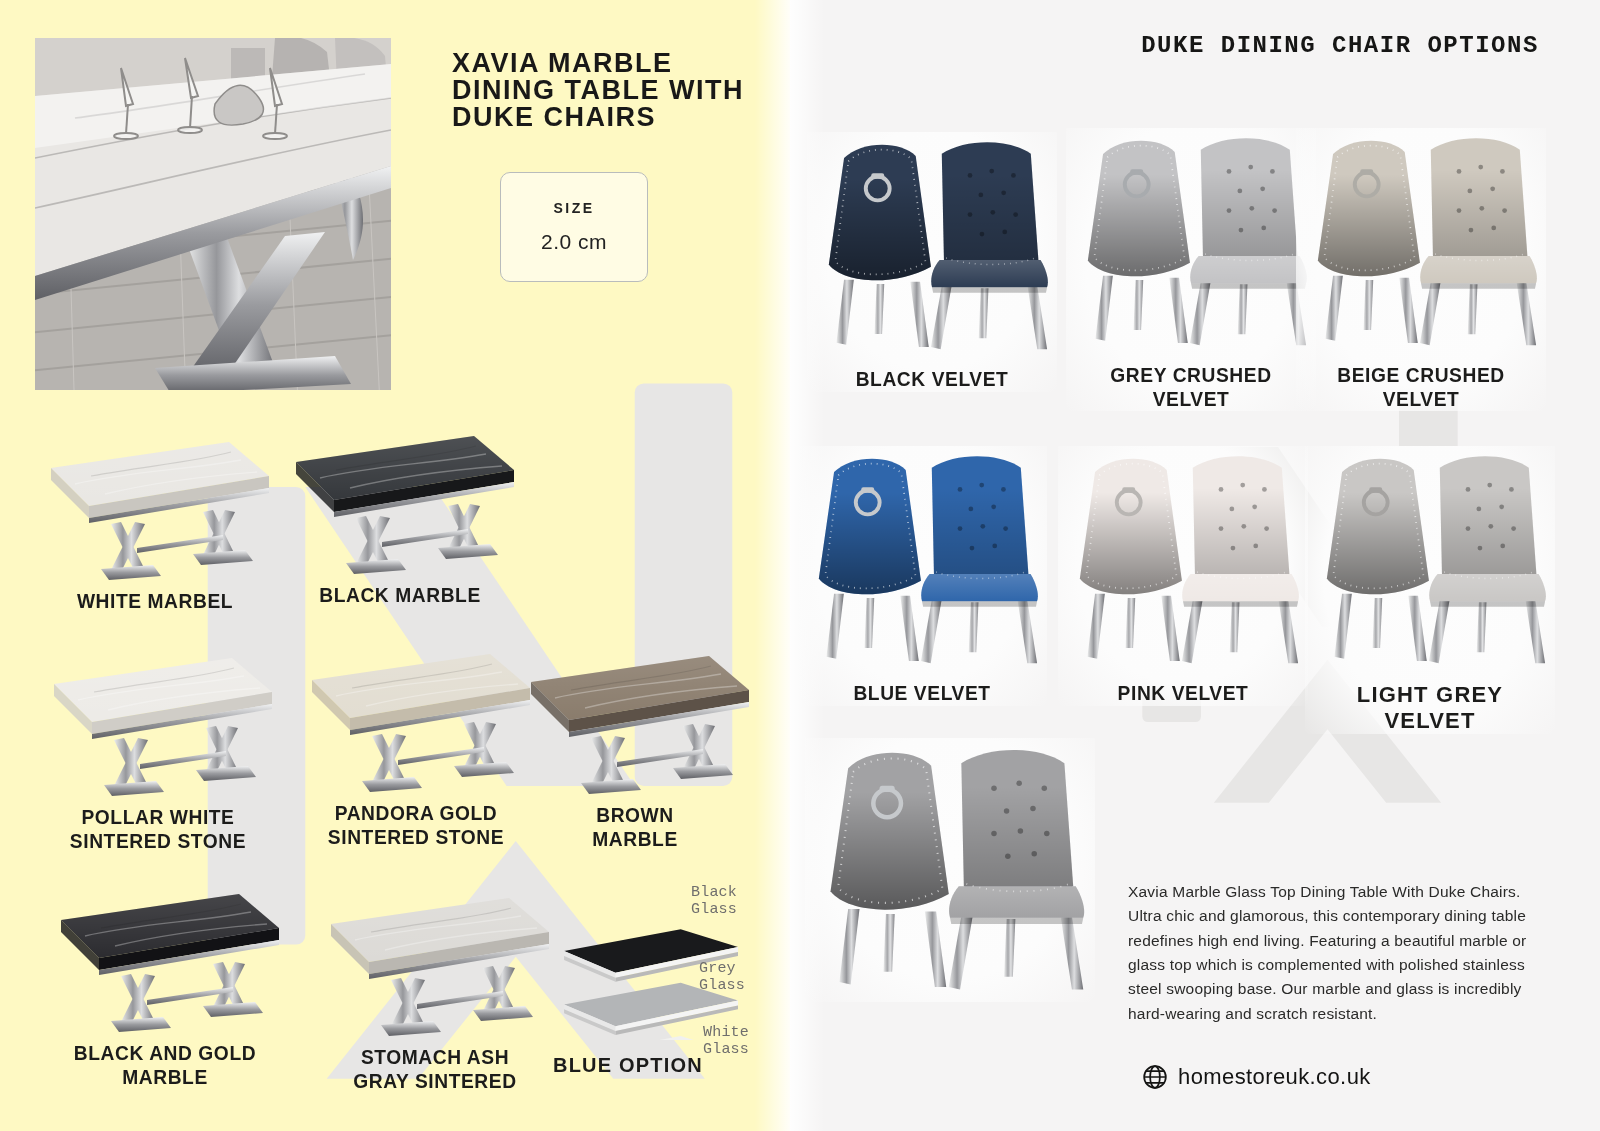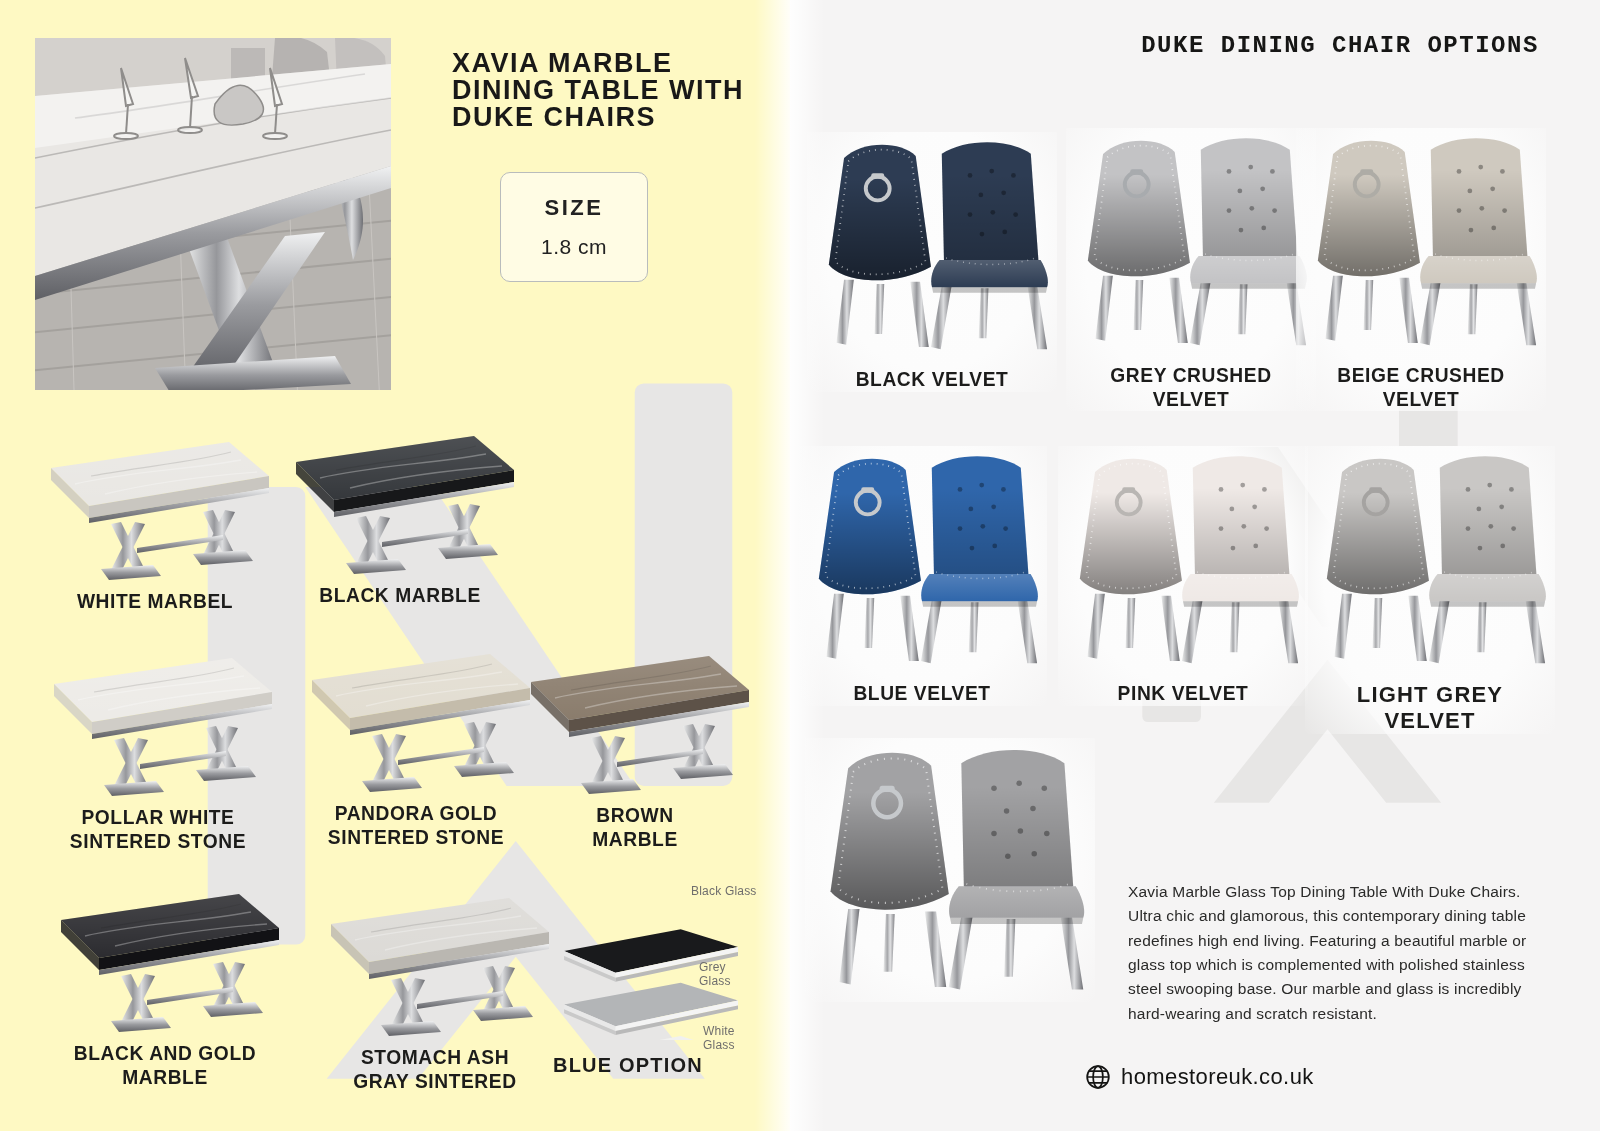--- a/index.html
+++ b/index.html
@@ -17,42 +17,42 @@
   .watermark{position:absolute;opacity:1;}
   .watermark svg{display:block;width:100%;height:100%;}
   
   .hero{position:absolute;left:35px;top:38px;width:356px;height:352px;overflow:hidden;background:#cfccc8;}
   
   .main-title{position:absolute;left:452px;top:50px;width:300px;
     font-size:27px;font-weight:bold;letter-spacing:1.5px;line-height:1.0;color:#191918;}
   .size-box{position:absolute;left:500px;top:172px;width:146px;height:108px;
     border:1px solid #b9bcbc;border-radius:10px;background:rgba(255,255,255,.55);
     display:flex;flex-direction:column;align-items:center;justify-content:center;gap:14px;}
-  .size-box .size-label{font-size:22px;font-weight:bold;letter-spacing:2.5px;color:#222;}
+  .size-box .size-label{font-size:14px;font-weight:bold;letter-spacing:2.5px;color:#222;}
   .size-box .size-value{font-size:21px;color:#222;letter-spacing:.5px;}
   
   .tcell{position:absolute;width:240px;text-align:center;}
   .tcell svg{display:block;width:240px;height:150px;}
   .ccell{position:absolute;width:250px;text-align:center;}
   .ccell svg.chairs{display:block;width:250px;height:228px;}
   .ccell-bg{background:radial-gradient(ellipse at 50% 45%,#fdfdfd 0%,#fcfcfc 60%,rgba(252,252,252,0) 100%);}
   .item-label{font-size:20px;font-weight:bold;letter-spacing:.6px;line-height:1.18;color:#1c1c1b;
     margin-top:8px;transform:scaleX(.96);transform-origin:center;}
   .item-label.geo{transform:none;letter-spacing:1.2px;}
   .item-label.big{font-size:26px;letter-spacing:1.5px;}
   .right-title{position:absolute;left:1100px;top:32px;width:480px;text-align:center;
     font-size:24px;font-weight:bold;letter-spacing:1.5px;color:#161615;font-family:Liberation Mono, monospace;}
   
   .glass-cell{position:absolute;left:553px;top:872px;width:205px;}
   .glass-cell svg{display:block;width:200px;height:168px;}
-  .glass-layer-label{position:absolute;font-size:12px;color:#6f6e6d;letter-spacing:.2px;}
+  .glass-layer-label{position:absolute;font-size:15px;color:#6f6e6d;letter-spacing:.2px;font-family:Liberation Mono, monospace;}
   
   .description{position:absolute;left:1128px;top:880px;width:418px;
     font-size:15.5px;line-height:1.57;color:#2a2a29;letter-spacing:.2px;}
-  .footer{position:absolute;left:1085px;top:1064px;display:flex;align-items:center;gap:10px;}
+  .footer{position:absolute;left:1142px;top:1064px;display:flex;align-items:center;gap:10px;}
   .footer .site{font-size:22px;font-weight:500;color:#141413;letter-spacing:.4px;}
   .hidden-defs{position:absolute;width:0;height:0;overflow:hidden;}
 </style>
 </head>
 <body>
 
 <svg class="hidden-defs" aria-hidden="true">
   <defs>
     <linearGradient id="chromeV" x1="0" y1="0" x2="1" y2="0">
       <stop offset="0" stop-color="#eceded"></stop>
@@ -213,21 +213,21 @@
           <ellipse cx="91" cy="98" rx="12" ry="3"></ellipse>
       </g>
       <path d="M180,66 q24,-34 44,-6 q14,20 -16,26 q-34,6 -28,-20 Z" fill="#c9c7c5" stroke="#8f8d8b" stroke-width="1.5"></path>
     </svg>
   </div>
 
   <div class="main-title">XAVIA  MARBLE DINING TABLE WITH DUKE CHAIRS</div>
 
   <div class="size-box">
     <div class="size-label">SIZE</div>
-    <div class="size-value">1.8 cm</div>
+    <div class="size-value">2.0 cm</div>
   </div>
 
   <div class="tcell" style="left: 35px; top: 432px; --top: #e9e7e3; --edge: #c9c6c0;">
     <svg>
         <use href="#sym-table"></use>
       </svg>
     <div class="item-label">WHITE MARBEL</div>
   </div>
   <div class="tcell" style="left: 280px; top: 426px; --top: #35383c; --edge: #17181a;">
     <svg>

